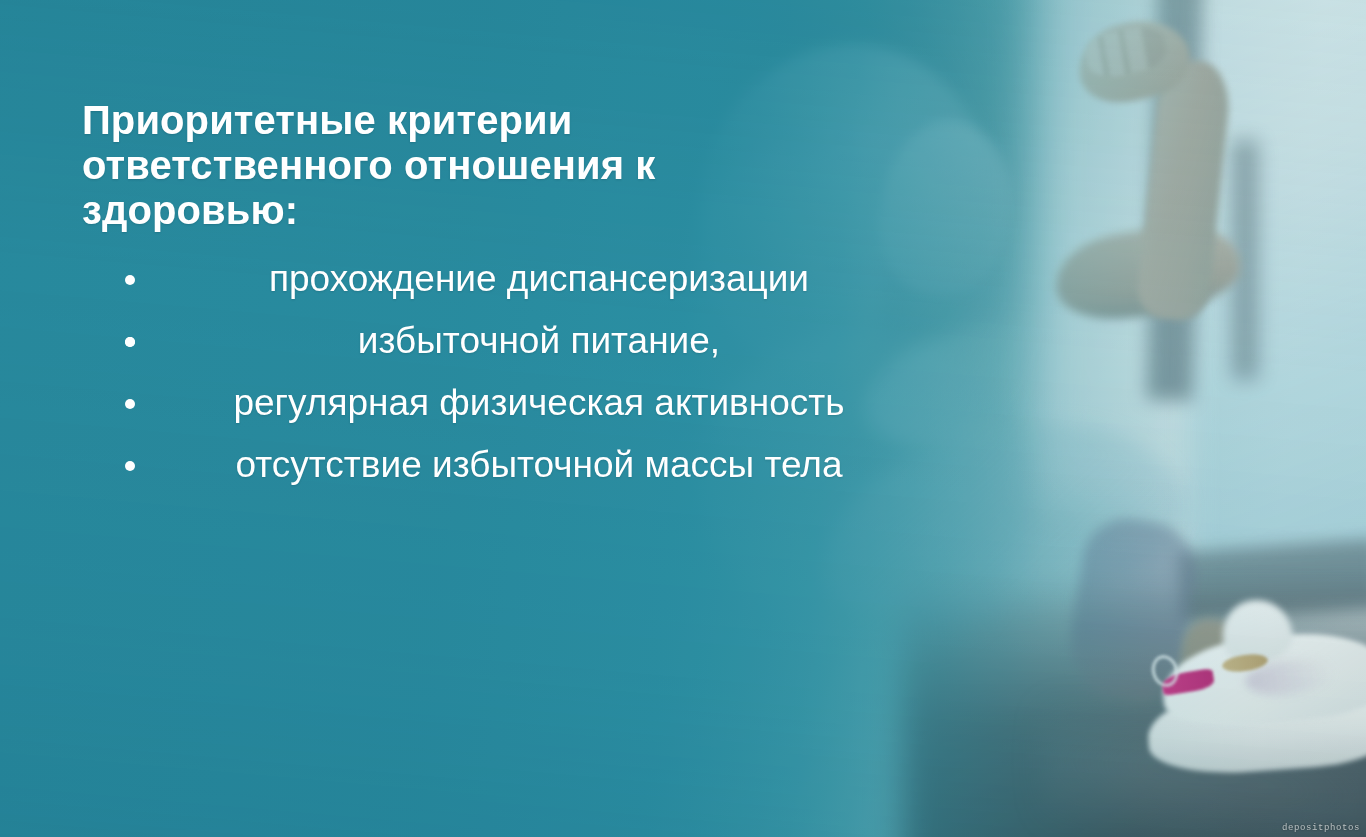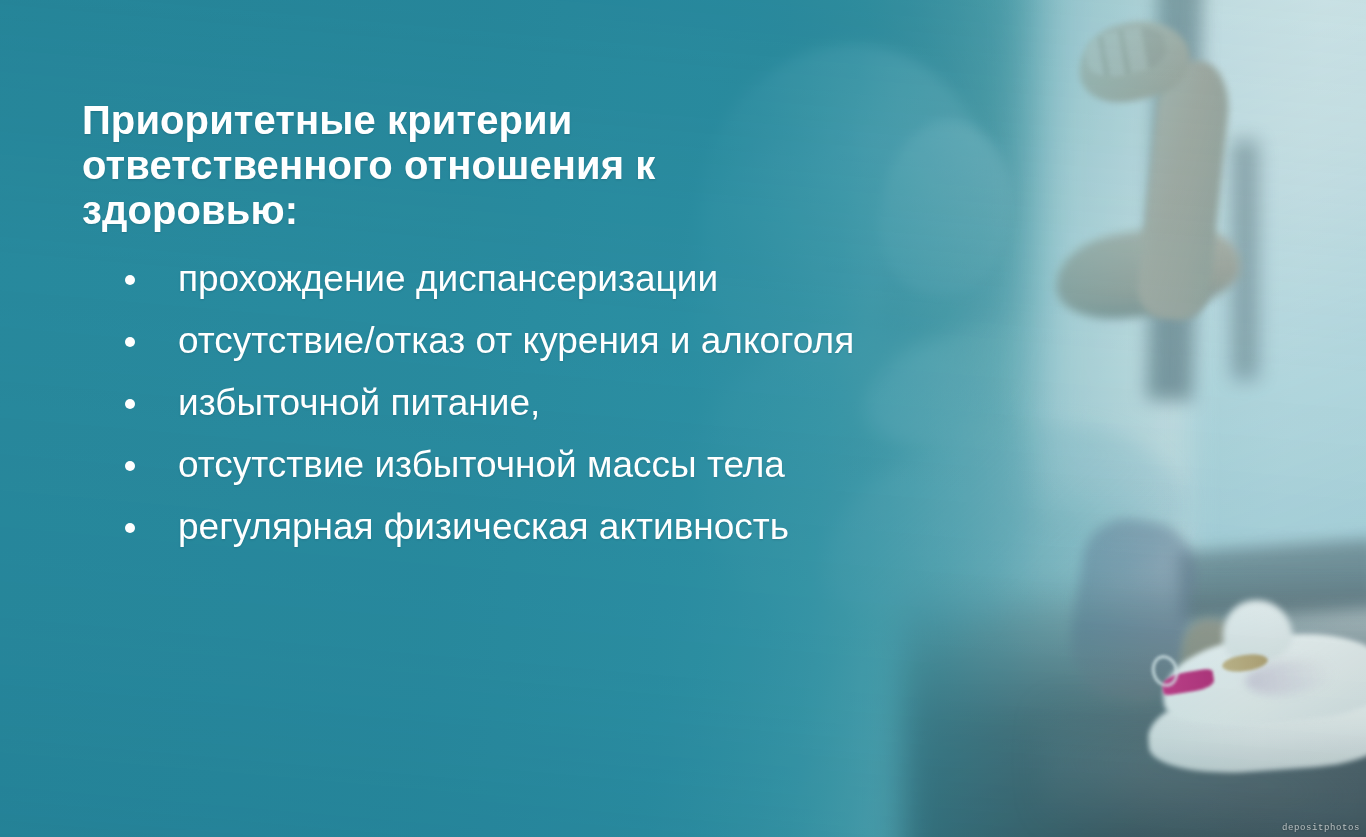--- a/index.html
+++ b/index.html
@@ -326,20 +326,21 @@
     font-weight: 700;
     line-height: 45px;
     letter-spacing: .1px;
     max-width: 745px;
     text-shadow: 0 1px 2px rgba(12,60,72,.22);
   }
   .bullets {
     list-style: none;
     margin: 22px 0 0 0;
     padding: 0;
+    text-align: center;
   }
   .bullet {
     position: relative;
     color: #ffffff;
     font-size: 37px;
     font-weight: 400;
     line-height: 48px;
     padding-left: 96px;
     margin-bottom: 14px;
     max-width: 740px;
@@ -412,31 +413,30 @@
   <div class="content">
     <h1 class="title">Приоритетные критерии ответственного отношения к здоровью:</h1>
 
     <ul class="bullets">
       <li class="bullet">
         <span class="dot"></span>
         <span>прохождение диспансеризации</span>
       </li>
       <li class="bullet">
         <span class="dot"></span>
-        <span>отсутствие/отказ от курения и алкоголя</span>
       </li>
       <li class="bullet">
         <span class="dot"></span>
         <span>избыточной питание,</span>
       </li>
       <li class="bullet">
         <span class="dot"></span>
-        <span>отсутствие избыточной массы тела</span>
+        <span>регулярная физическая активность</span>
       </li>
       <li class="bullet">
         <span class="dot"></span>
-        <span>регулярная физическая активность</span>
+        <span>отсутствие избыточной массы тела</span>
       </li>
     </ul>
   </div>
 
   <div class="watermark">depositphotos</div>
 </div>
 
 </body></html>

